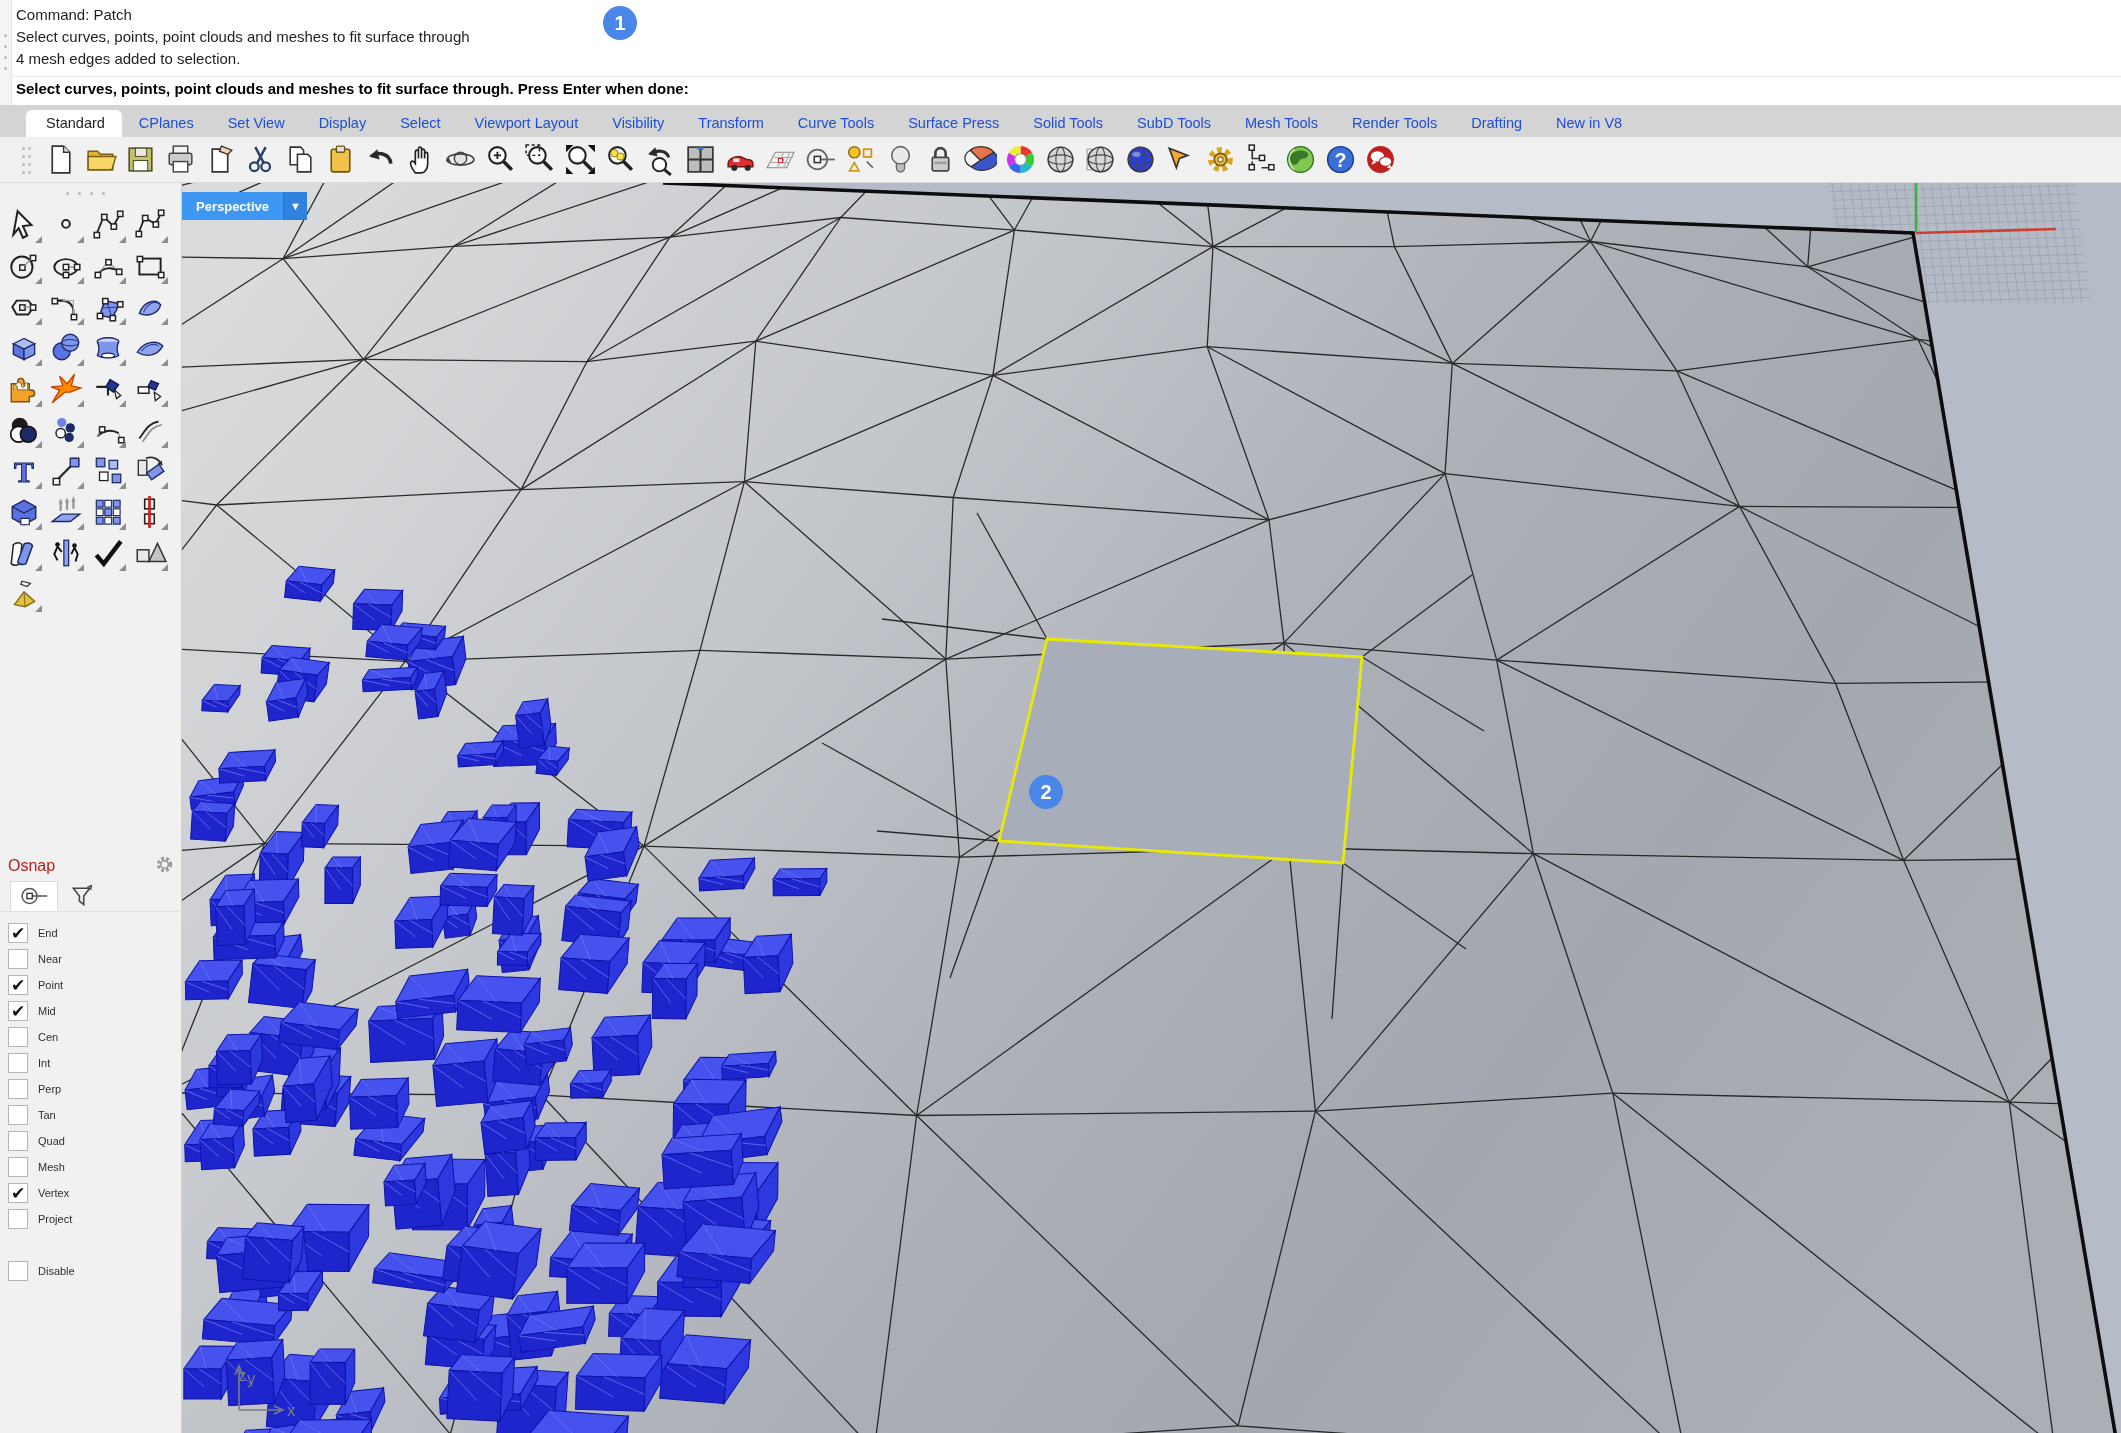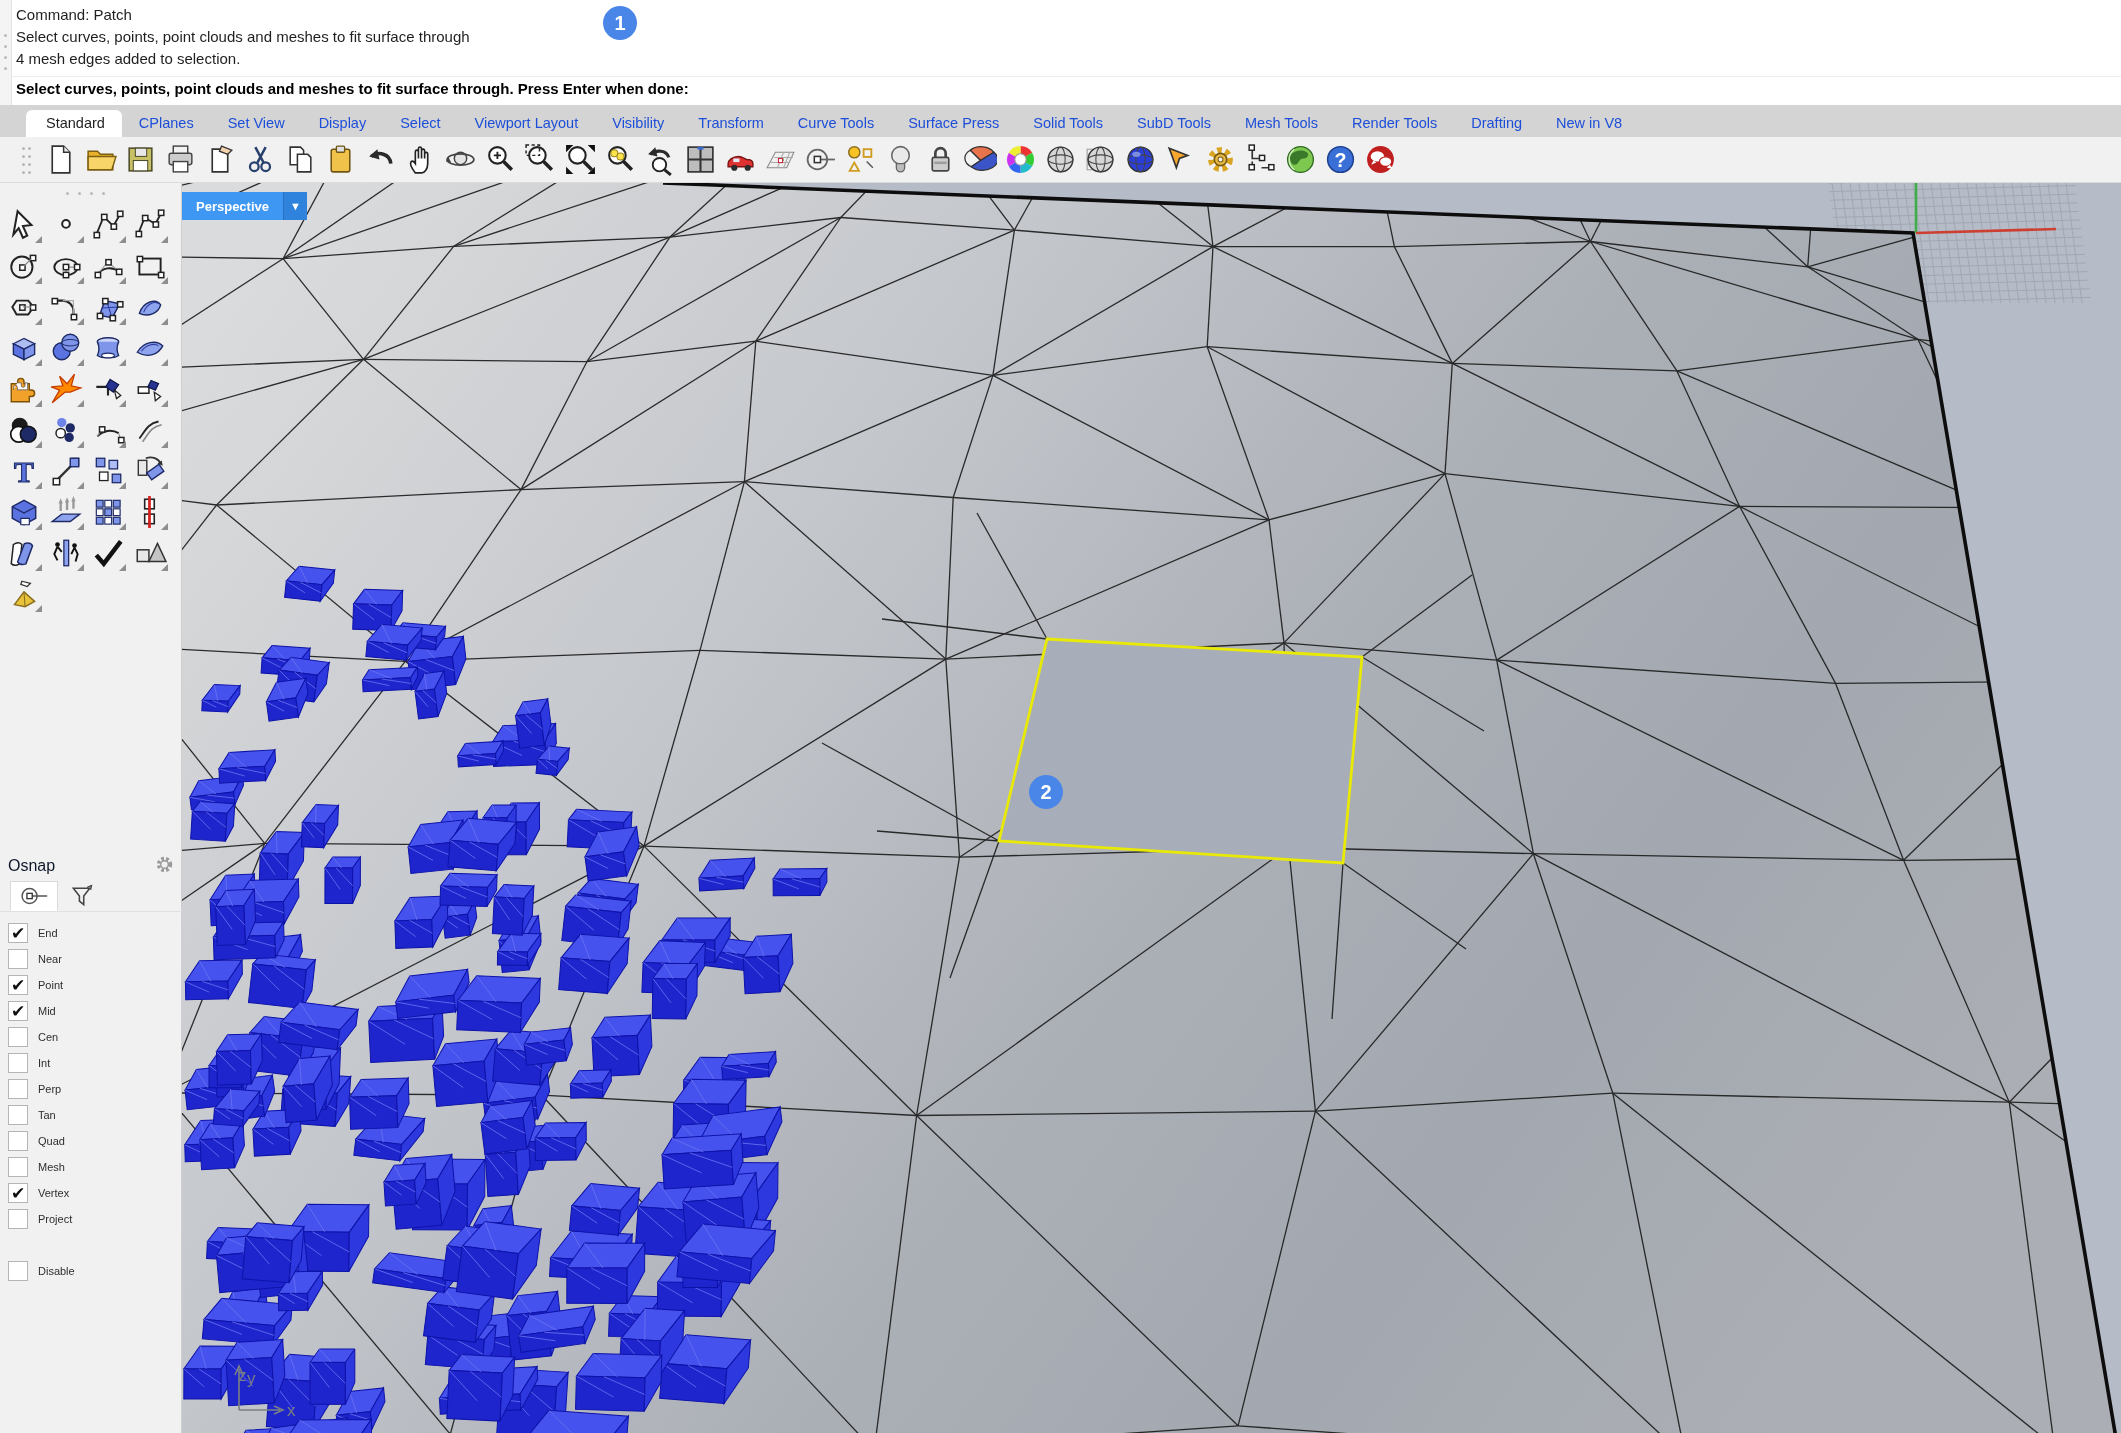--- a/index.html
+++ b/index.html
@@ -38,21 +38,21 @@
   #tool-grid{position:absolute;left:4px;top:22px;width:172px;display:grid;
              grid-template-columns:repeat(4,42px);grid-auto-rows:41px;}
   .sbtn{width:40px;height:40px;position:relative;display:flex;align-items:center;justify-content:center;}
   .sbtn svg{width:34px;height:34px;}
   .sbtn::after{content:"";position:absolute;right:2px;bottom:2px;border-style:solid;
                border-width:0 0 7px 7px;border-color:transparent transparent #8e8e8e transparent;}
 
   
   #osnap{position:absolute;left:0;top:670px;width:182px;}
   #osnap-title{display:flex;align-items:center;height:26px;padding:0 8px;}
-  #osnap-title .t{font-size:16px;color:#0f172a;flex:1;}
+  #osnap-title .t{font-size:16px;color:#b91c1c;flex:1;}
   #osnap-tabs{display:flex;height:30px;border-bottom:1px solid #e0e0e0;padding-left:10px;margin-top:2px;}
   .ostab{width:48px;height:30px;display:flex;align-items:center;justify-content:center;}
   .ostab.active{background:#ffffff;border:1px solid #dadada;border-bottom:1px solid #fff;box-sizing:border-box;}
   #osnap-list{padding:8px 0 0 8px;}
   .osrow{display:flex;align-items:center;height:26px;}
   .cb{width:20px;height:20px;background:#fff;border:1px solid #b5b5b5;box-sizing:border-box;
       display:flex;align-items:center;justify-content:center;font-size:17px;font-weight:700;color:#111;
       line-height:1;}
   .osrow .lbl{font-size:11px;color:#2e2e2e;margin-left:10px;}
   .osrow.gap{margin-top:26px;text-align:center;}

